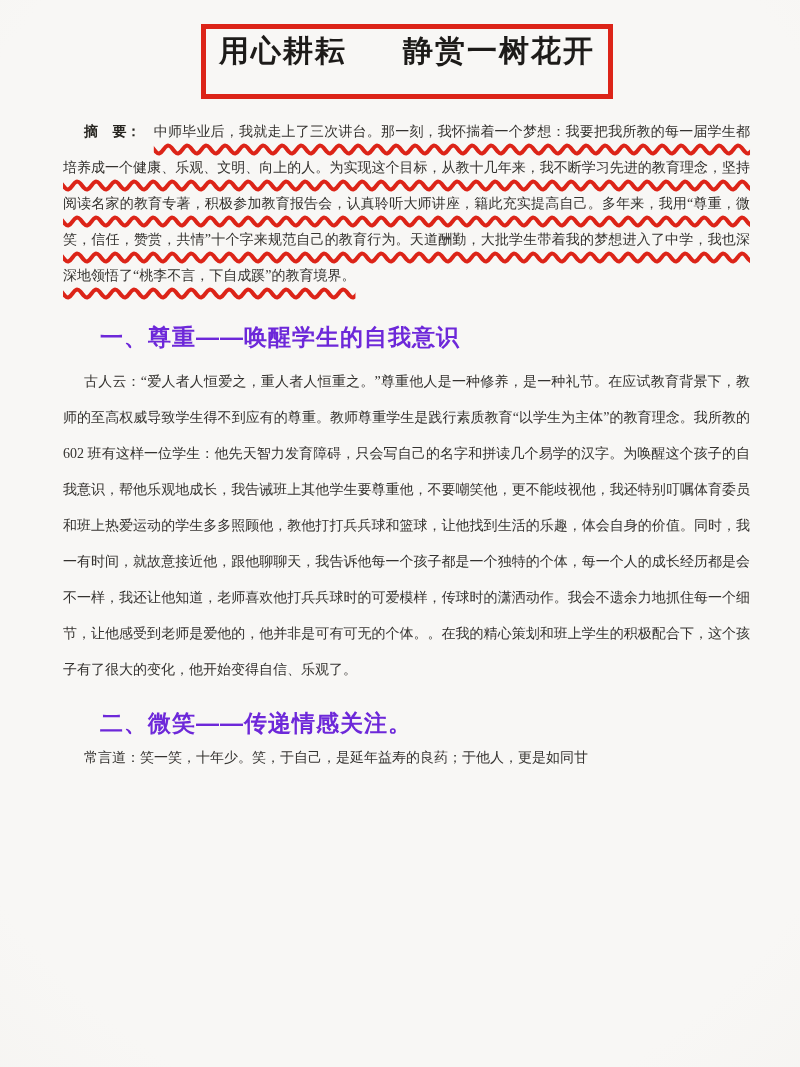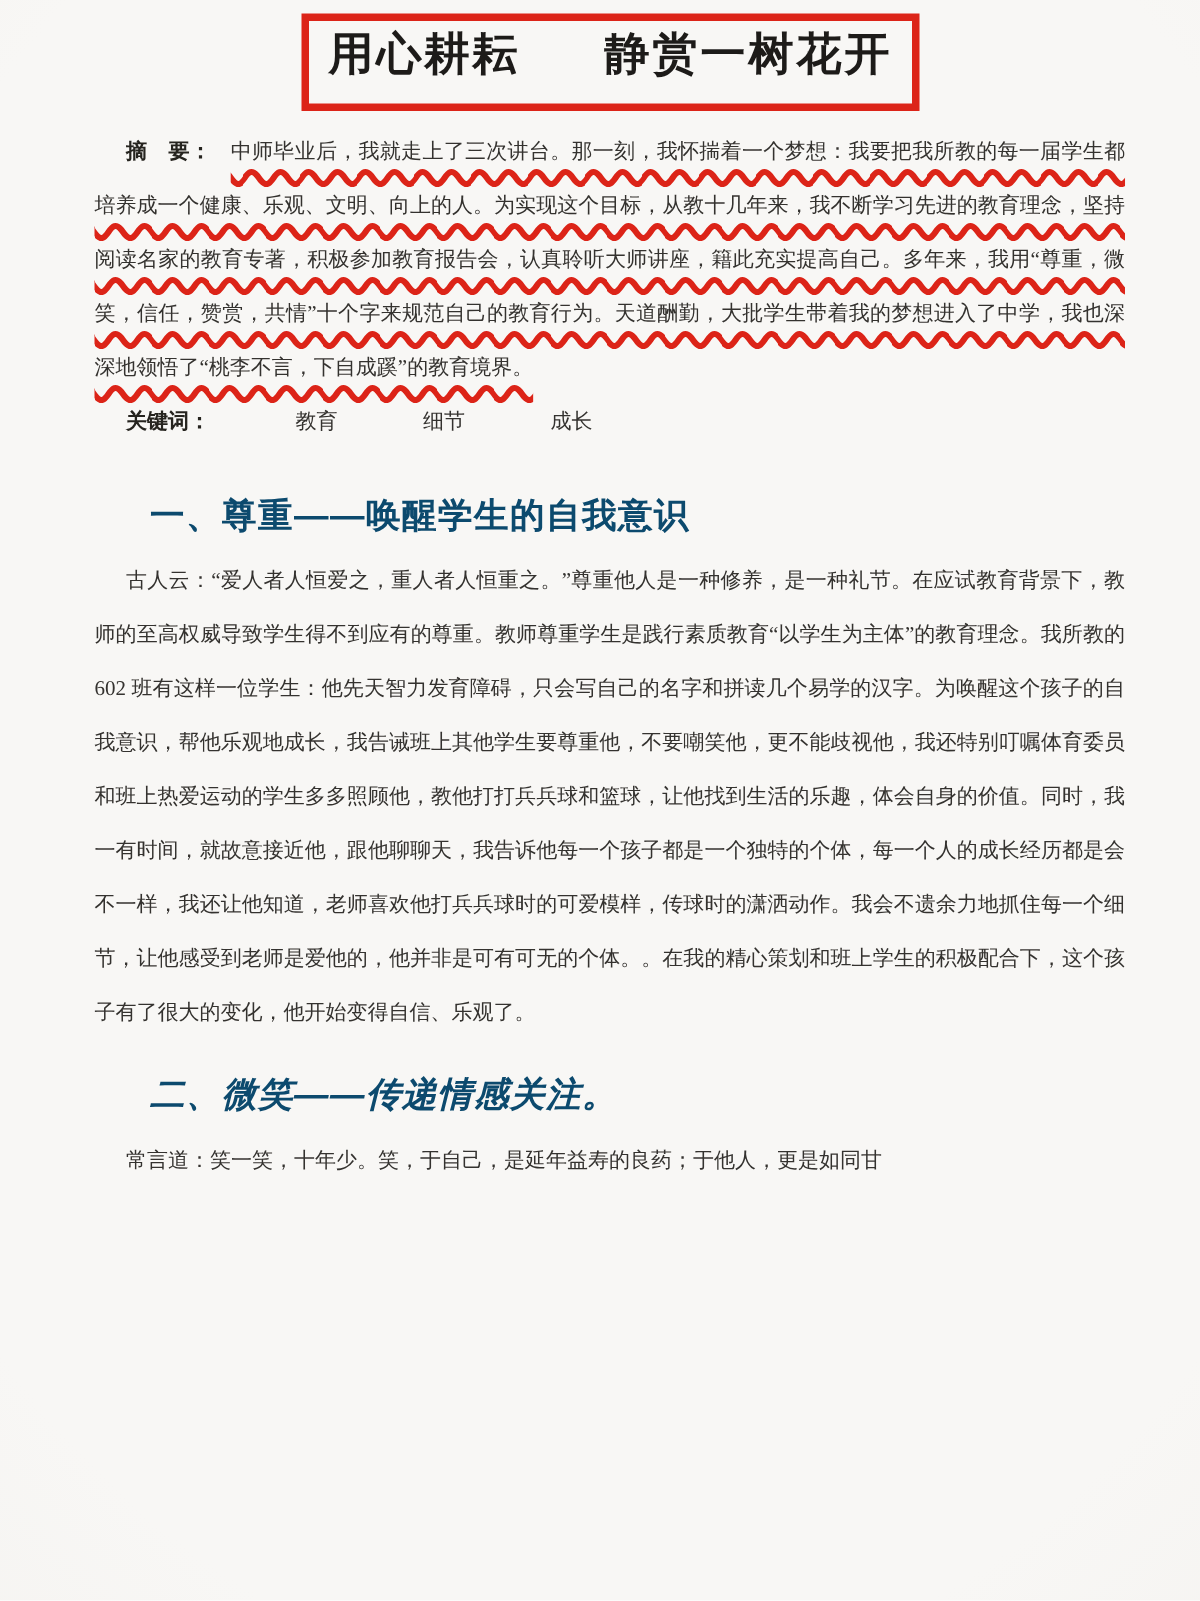--- a/index.html
+++ b/index.html
@@ -13,23 +13,23 @@
     background:
       radial-gradient(ellipse 120% 110% at 50% 45%, #f8f7f5 55%, #f1efec 92%, #e9e7e4 100%);
     font-family: "Liberation Serif", "DejaVu Serif", serif;
     color: #34322f;
   }
   .page {
     padding: 9px 49px 0 63px;
   }
   .title-box {
     width: fit-content;
-    margin: 0 auto;
+    margin: 15px auto;
     border: 5px solid #dc2418;
-    padding: 2px 13px 12px 13px;
+    padding: 2px 13px 22px 13px;
     font-family: "Liberation Sans", "DejaVu Sans", sans-serif;
     font-weight: 700;
     font-size: 30px;
     letter-spacing: 2px;
     color: #1d1b19;
     white-space: nowrap;
     background: #f8f7f5;
   }
   .title-gap {
     display: inline-block;
@@ -58,39 +58,38 @@
     text-decoration-thickness: 3.5px;
     text-underline-offset: 8px;
     text-decoration-skip-ink: none;
   }
   .keywords .kw { margin-left: 57px; }
   .keywords .kw:first-of-type { margin-left: 7px; }
   .section-heading {
     font-family: "Liberation Sans", "DejaVu Sans", sans-serif;
     font-size: 23px;
     font-weight: 700;
-    color: #0c4a6e;
+    color: #6d28d9;
     letter-spacing: 1px;
     margin: 28px 0 12px 37px;
     line-height: 30px;
   }
-  .section-heading.second { margin-top: 20px; margin-bottom: 13px; font-style: italic; }
+  .section-heading.second { margin-top: 20px; margin-bottom: 2px; }
 </style>
 </head>
 <body>
 
 <div class="page">
 
   <div class="title-box">
     <span>用心耕耘</span><span class="title-gap"></span><span>静赏一树花开</span>
   </div>
 
   <p class="para abstract"><span class="label">摘　要：</span><span class="wavy">中师毕业后，我就走上了三次讲台。那一刻，我怀揣着一个梦想：我要把我所教的每一届学生都培养成一个健康、乐观、文明、向上的人。为实现这个目标，从教十几年来，我不断学习先进的教育理念，坚持阅读名家的教育专著，积极参加教育报告会，认真聆听大师讲座，籍此充实提高自己。多年来，我用“尊重，微笑，信任，赞赏，共情”十个字来规范自己的教育行为。天道酬勤，大批学生带着我的梦想进入了中学，我也深深地领悟了“桃李不言，下自成蹊”的教育境界。</span></p>
 
-  <p class="para keywords"><span class="label">关键词：</span><span class="kw">教育</span><span class="kw">细节</span><span class="kw">成长</span></p>
 
 
   <div class="section-heading">一、尊重——唤醒学生的自我意识</div>
 
   <p class="para">古人云：“爱人者人恒爱之，重人者人恒重之。”尊重他人是一种修养，是一种礼节。在应试教育背景下，教师的至高权威导致学生得不到应有的尊重。教师尊重学生是践行素质教育“以学生为主体”的教育理念。我所教的 602 班有这样一位学生：他先天智力发育障碍，只会写自己的名字和拼读几个易学的汉字。为唤醒这个孩子的自我意识，帮他乐观地成长，我告诫班上其他学生要尊重他，不要嘲笑他，更不能歧视他，我还特别叮嘱体育委员和班上热爱运动的学生多多照顾他，教他打打兵兵球和篮球，让他找到生活的乐趣，体会自身的价值。同时，我一有时间，就故意接近他，跟他聊聊天，我告诉他每一个孩子都是一个独特的个体，每一个人的成长经历都是会不一样，我还让他知道，老师喜欢他打兵兵球时的可爱模样，传球时的潇洒动作。我会不遗余力地抓住每一个细节，让他感受到老师是爱他的，他并非是可有可无的个体。。在我的精心策划和班上学生的积极配合下，这个孩子有了很大的变化，他开始变得自信、乐观了。</p>
 
   <div class="section-heading second">二、微笑——传递情感关注。</div>
 
   <p class="para">常言道：笑一笑，十年少。笑，于自己，是延年益寿的良药；于他人，更是如同甘</p>
 

